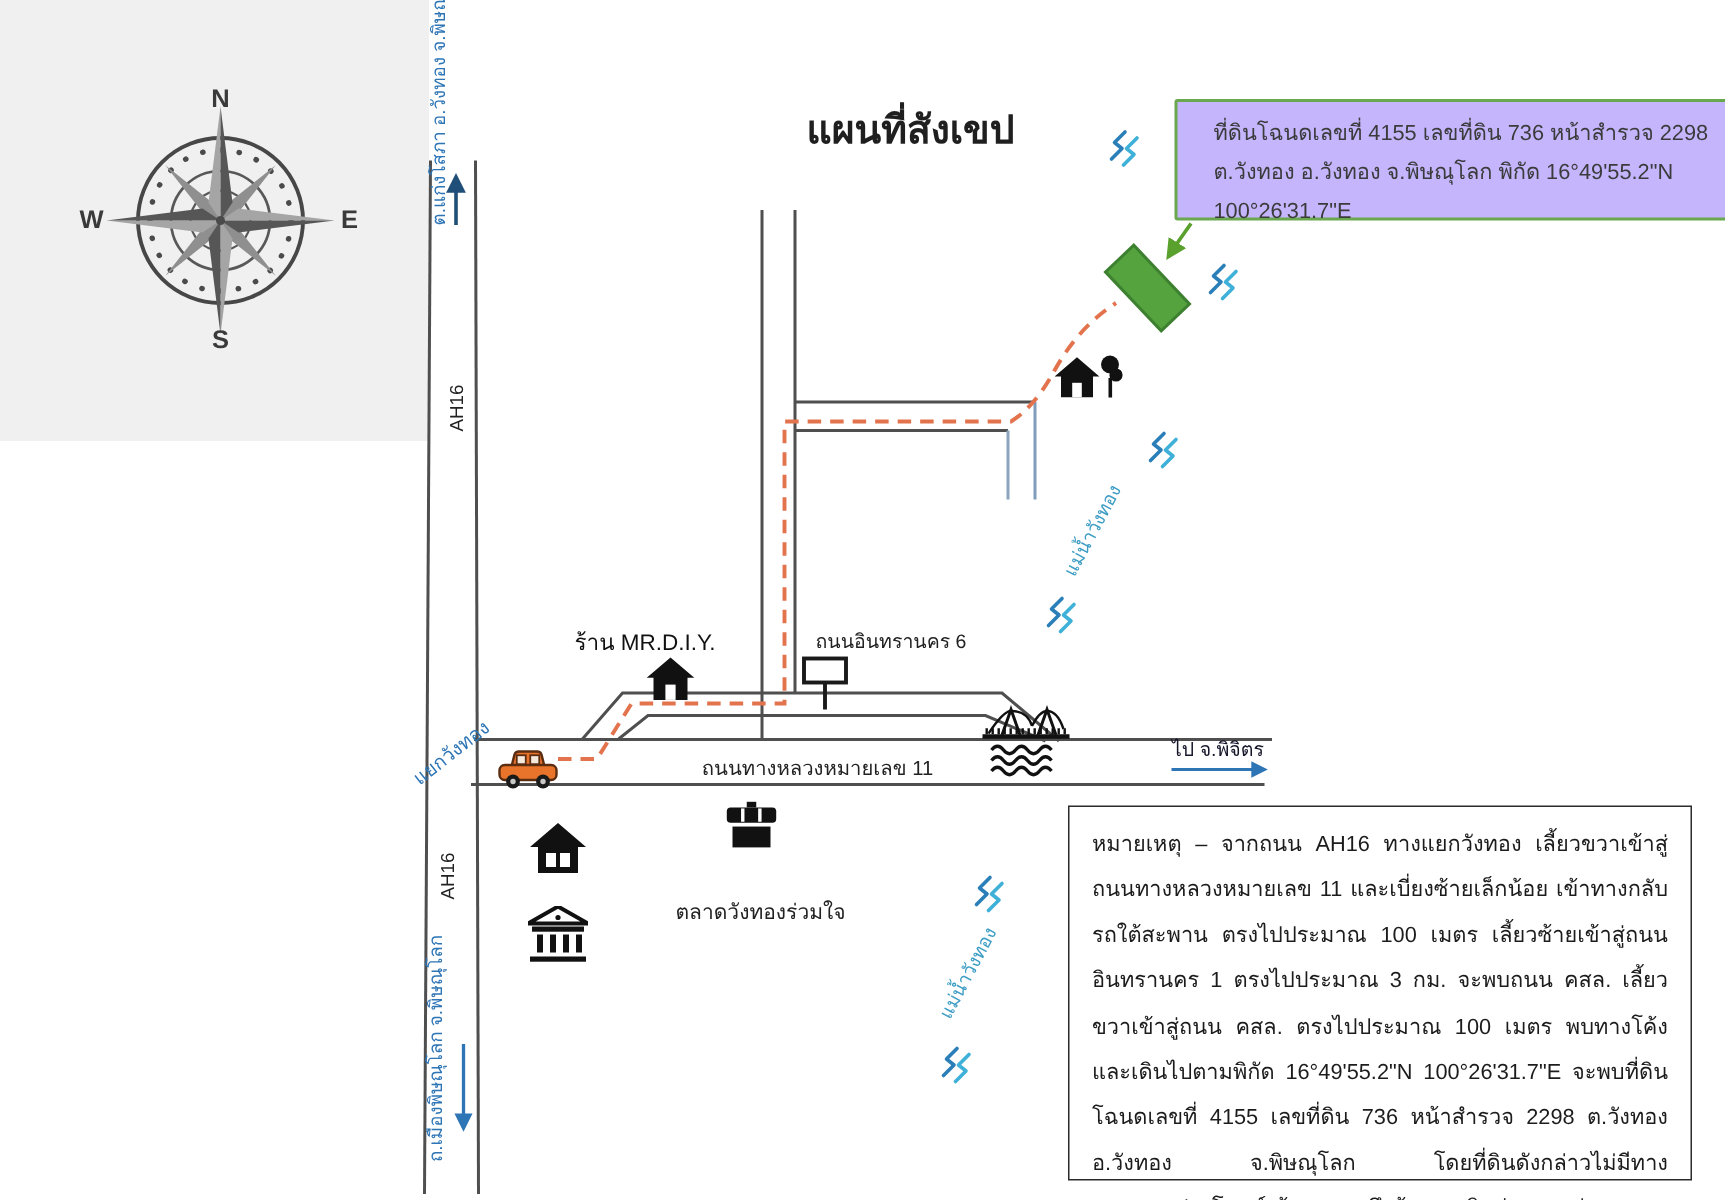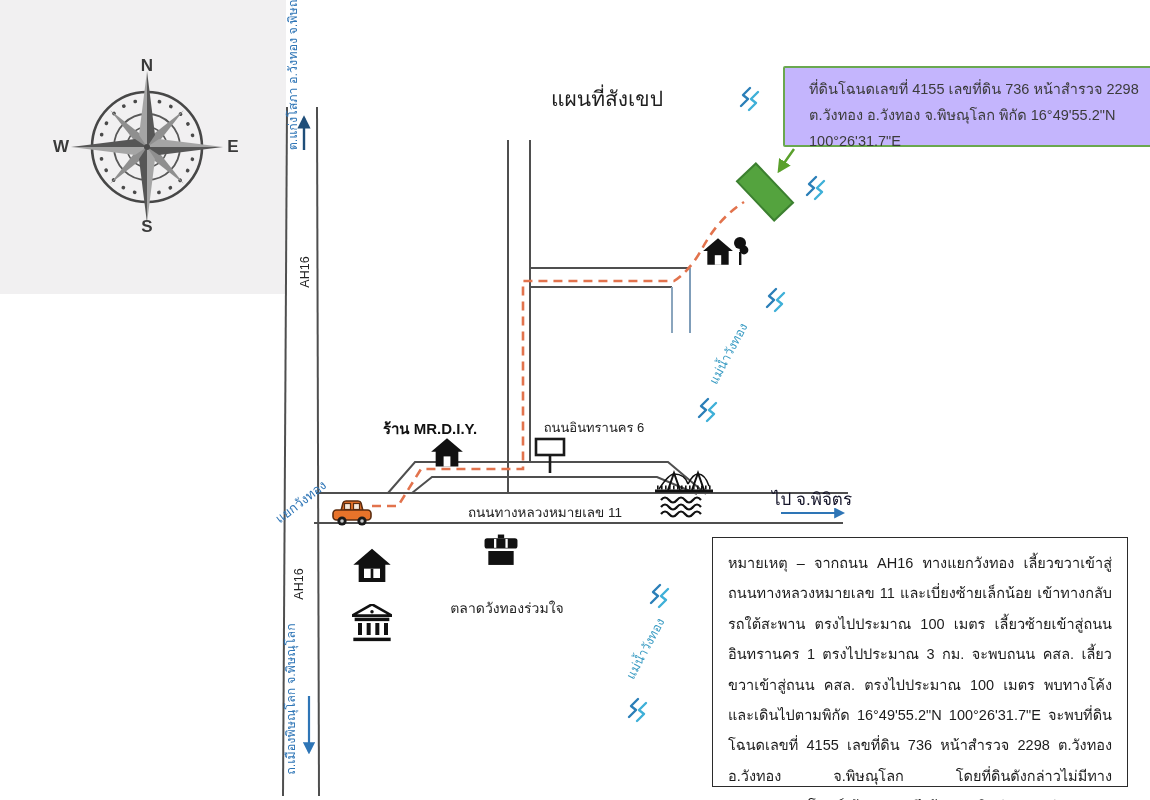--- a/index.html
+++ b/index.html
@@ -8,22 +8,22 @@
     font-family:"Liberation Sans",sans-serif;
   }
   .abs{position:absolute;}
   .lbl{
     position:absolute;white-space:nowrap;color:#222;
     transform:translate(-50%,-50%) rotate(var(--r,0deg));
     font-size:13px;line-height:1.2;
   }
   .lbl.blue{color:#2e75b6;}
   .lbl.river{color:#3d9dc4;}
-  .lbl.title{font-size:21px;font-weight:normal;color:#1f1f1f;margin-top:12px;}
-  .lbl.bold{font-weight:bold;}
+  .lbl.title{font-size:26px;font-weight:bold;color:#1f1f1f;}
+  .lbl.bold{font-weight:normal;}
   .lbl.u{text-underline-offset:3px;}
   #compass-panel{
     left:0;top:0;width:286px;height:294px;background:#f1f0f1;
   }
   #deed-box{
     left:783px;top:66px;width:400px;height:81px;box-sizing:border-box;
     border:2px solid #6aa84f;border-radius:2px;background:#c4b5fd;
     padding:8px 24px;font-size:14.5px;line-height:26px;color:#3b3b3b;
   }
   #note-box{
@@ -218,21 +218,21 @@
   <div class="lbl title" style="left:607px;top:87px">แผนที่สังเขป</div>
 
   <div class="lbl blue" style="left:293px;top:62px;--r:-90deg;font-size:12.5px">ต.แก่งโสภา อ.วังทอง จ.พิษณุโลก</div>
   <div class="lbl" style="left:305px;top:272px;--r:-90deg;font-size:12.5px">AH16</div>
   <div class="lbl blue" style="left:301px;top:502px;--r:-38deg">แยกวังทอง</div>
   <div class="lbl" style="left:299px;top:584px;--r:-90deg;font-size:12.5px">AH16</div>
   <div class="lbl blue" style="left:291px;top:699px;--r:-90deg;font-size:12.5px">ถ.เมืองพิษณุโลก จ.พิษณุโลก</div>
 
   <div class="lbl u" style="left:545px;top:513px;font-size:13.5px">ถนนทางหลวงหมายเลข 11</div>
   <div class="lbl" style="left:594px;top:428px">ถนนอินทรานคร 6</div>
-  <div class="lbl" style="left:812px;top:500px;font-size:17px;color:#15152a">ไป จ.พิจิตร</div>
+  <div class="lbl" style="left:812px;top:500px;font-size:13px;color:#15152a">ไป จ.พิจิตร</div>
   <div class="lbl bold" style="left:430px;top:429px;font-size:15px;color:#111">ร้าน MR.D.I.Y.</div>
   <div class="lbl" style="left:507px;top:608px;font-size:14px">ตลาดวังทองร่วมใจ</div>
   <div class="lbl river" style="left:729px;top:354px;--r:-62deg;font-size:12.5px">แม่น้ำวังทอง</div>
   <div class="lbl river" style="left:646px;top:649px;--r:-62deg;font-size:12.5px">แม่น้ำวังทอง</div>
 
   <div id="deed-box" class="abs">
     <span>ที่ดินโฉนดเลขที่ 4155 เลขที่ดิน 736 หน้าสำรวจ 2298 ต.วังทอง อ.วังทอง จ.พิษณุโลก พิกัด 16°49'55.2"N 100°26'31.7"E</span>
   </div>
 
   <div id="note-box" class="abs">

